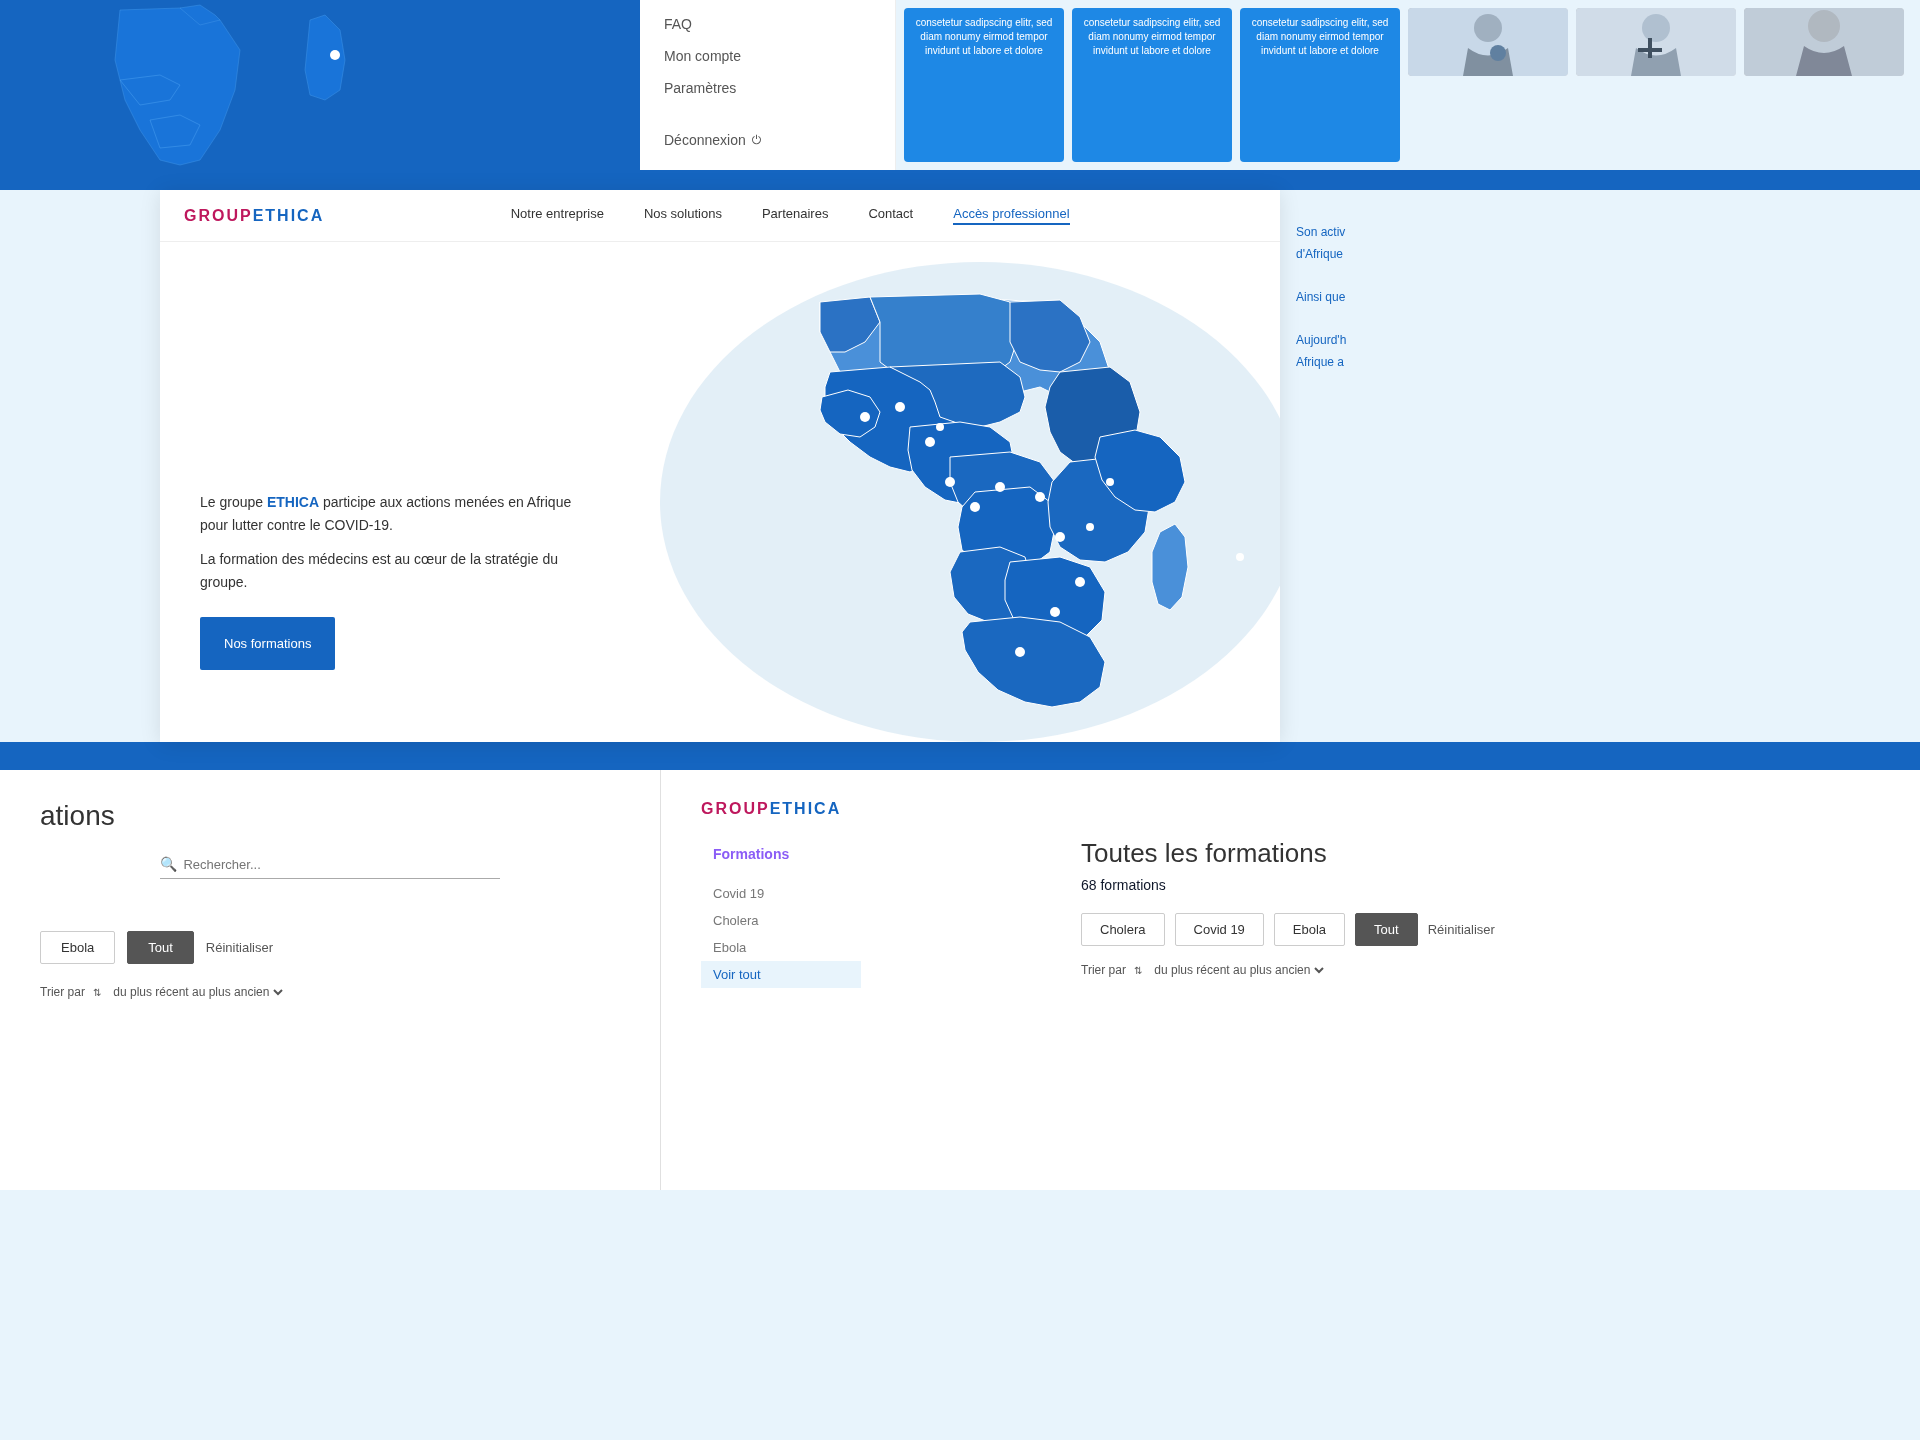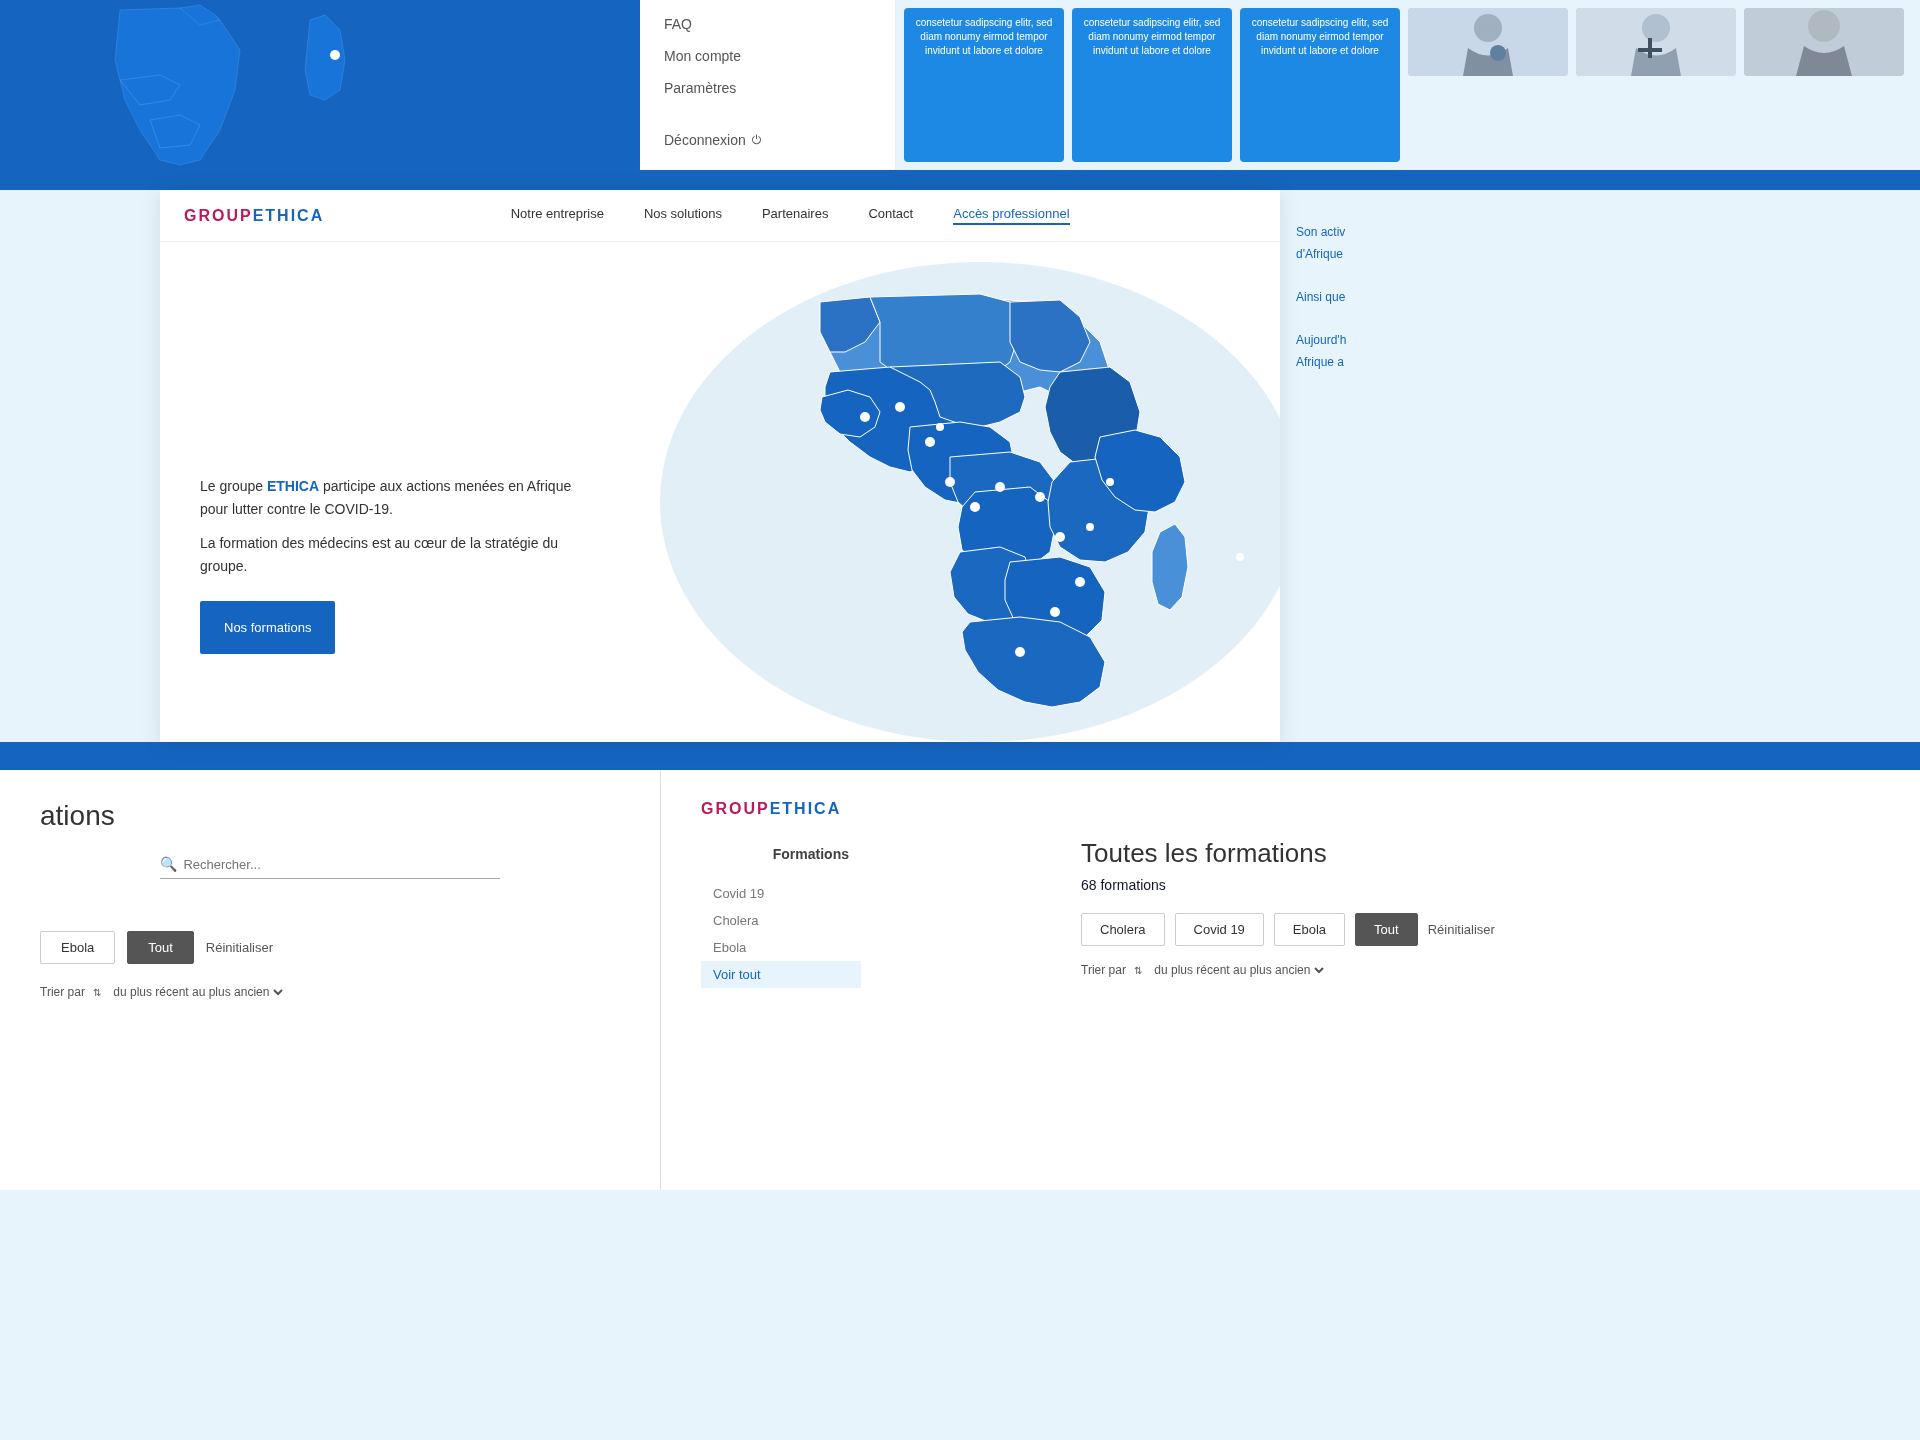--- a/index.html
+++ b/index.html
@@ -161,21 +161,21 @@
       position: absolute;
       right: 0;
       top: 0;
       width: 700px;
       height: 500px;
     }
 
     .hero-content {
       position: absolute;
       left: 40px;
-      bottom: 88px;
+      bottom: 72px;
       max-width: 380px;
       z-index: 10;
     }
 
     .hero-text {
       font-size: 14px;
       color: #333;
       line-height: 1.6;
       margin-bottom: 12px;
     }
@@ -329,25 +329,24 @@
     }
 
     .sidebar-nav {
       width: 160px;
       float: left;
       margin-right: 30px;
     }
 
     .sidebar-nav-title {
       font-size: 14px;
-      color: #404040;
+      color: #8b5cf6;
       font-weight: bold;
       margin-bottom: 10px;
       padding: 8px 12px;
-      text-align: right;
     }
 
     .sidebar-nav-item {
       font-size: 13px;
       color: #777;
       padding: 6px 12px;
       cursor: pointer;
     }
 
     .sidebar-nav-item.active {

